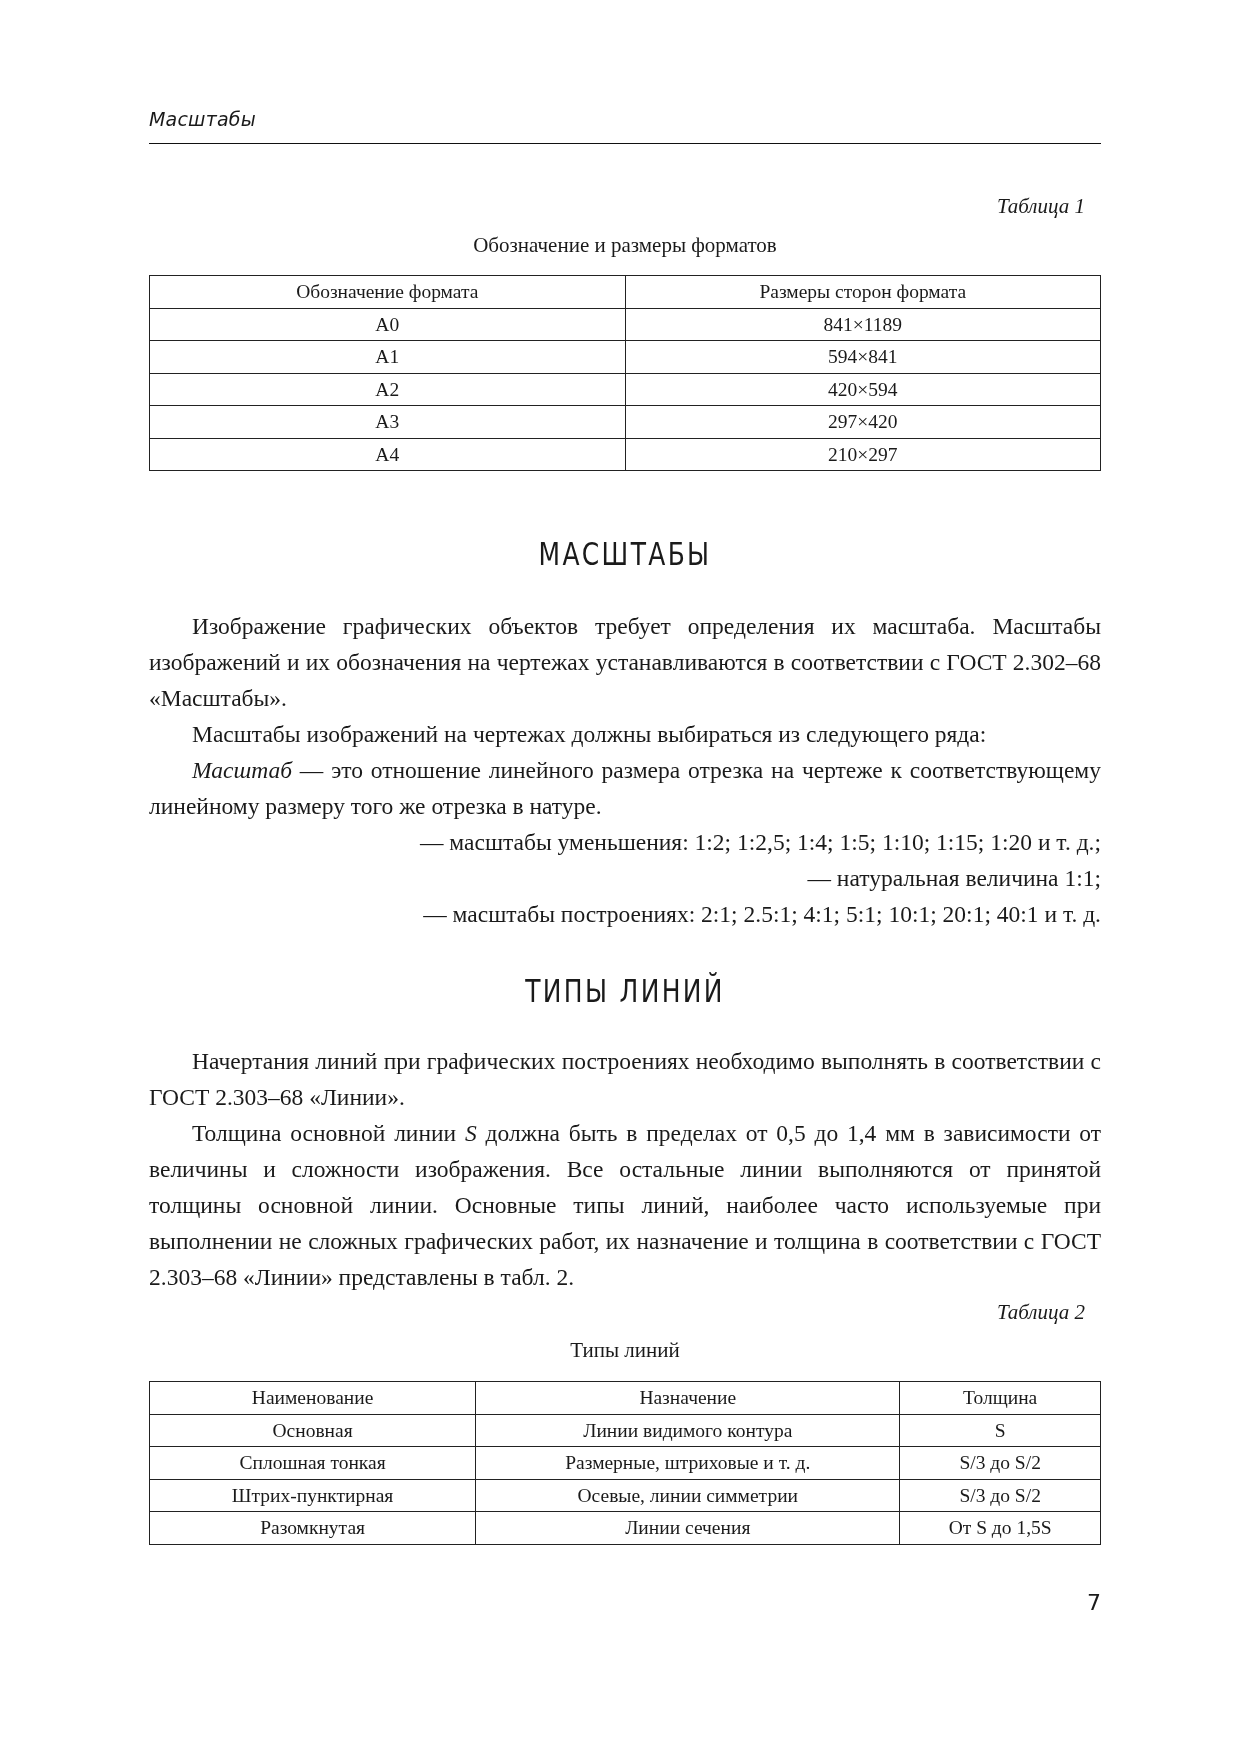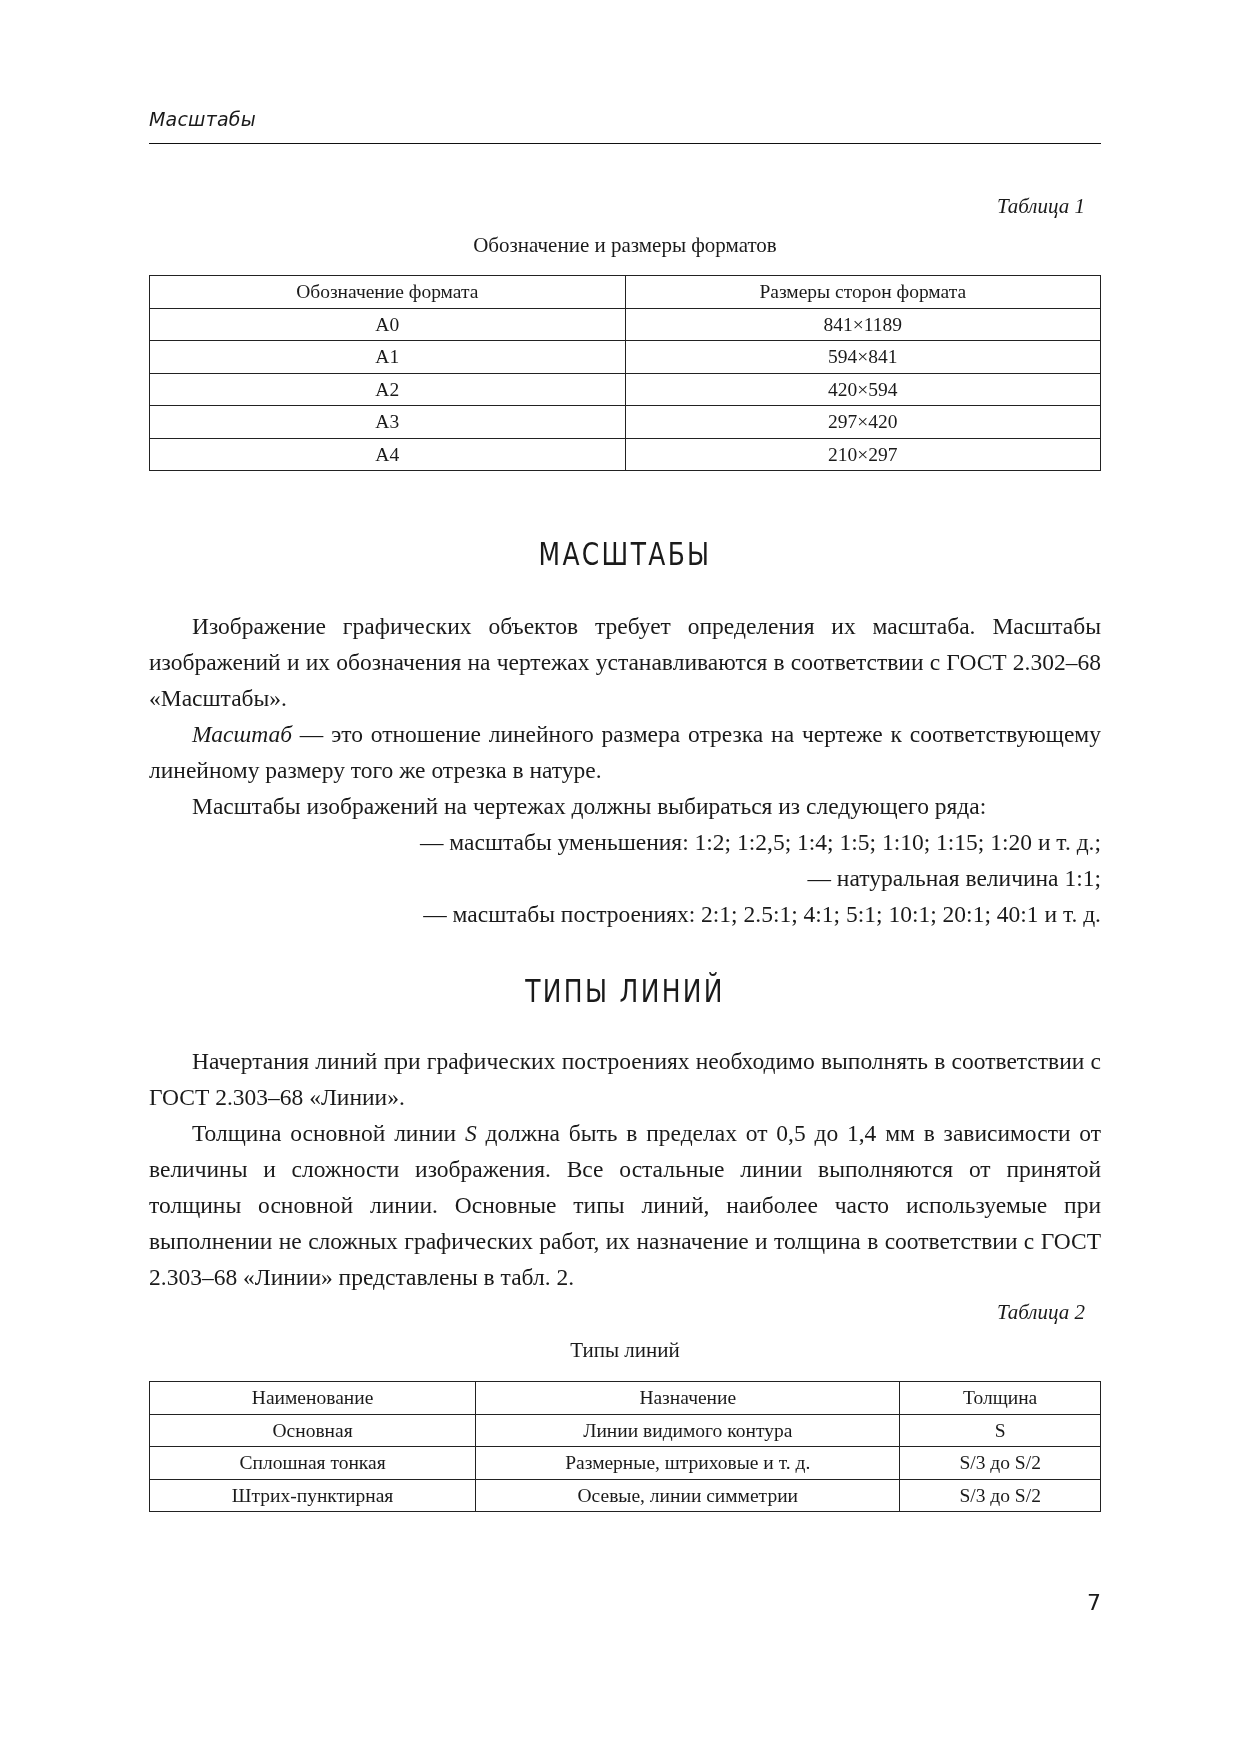--- a/index.html
+++ b/index.html
@@ -58,22 +58,22 @@
     <tr>
       <td>A4</td>
       <td>210×297</td>
     </tr>
   </tbody>
 </table>
 
 <h2 class="section-title" style="top:535px; margin:0;">МАСШТАБЫ</h2>
 <div class="para" style="top:608px;">
   <p>Изображение графических объектов требует определения их масштаба. Масштабы изображений и их обозначения на чертежах устанавливаются в соответствии с ГОСТ 2.302–68 «Масштабы».</p>
+  <p>Масштабы изображений на чертежах должны выбираться из следующего ряда:</p>
   <p><em>Масштаб</em><span> — это отношение линейного размера отрезка на чертеже к соответствующему линейному размеру того же отрезка в натуре.</span></p>
-  <p>Масштабы изображений на чертежах должны выбираться из следующего ряда:</p>
   <p class="list">— масштабы уменьшения: 1:2; 1:2,5; 1:4; 1:5; 1:10; 1:15; 1:20 и т. д.;</p>
   <p class="list">— натуральная величина 1:1;</p>
   <p class="list">— масштабы построениях: 2:1; 2.5:1; 4:1; 5:1; 10:1; 20:1; 40:1 и т. д.</p>
 </div>
 
 <h2 class="section-title" style="top:972px; margin:0;">ТИПЫ ЛИНИЙ</h2>
 <div class="para" style="top:1043px;">
   <p>Начертания линий при графических построениях необходимо выполнять в соответствии с ГОСТ 2.303–68 «Линии».</p>
   <p><span>Толщина основной линии </span><em>S</em><span> должна быть в пределах от 0,5 до 1,4 мм в зависимости от величины и сложности изображения. Все остальные линии выполняются от принятой толщины основной линии. Основные типы линий, наиболее часто используемые при выполнении не сложных графических работ, их назначение и толщина в соответствии с ГОСТ 2.303–68 «Линии» представлены в табл. 2.</span></p>
 </div>
@@ -97,16 +97,21 @@
     <tr>
       <td>Сплошная тонкая</td>
       <td>Размерные, штриховые и т. д.</td>
       <td>S/3 до S/2</td>
     </tr>
     <tr>
       <td>Штрих-пунктирная</td>
       <td>Осевые, линии симметрии</td>
       <td>S/3 до S/2</td>
     </tr>
+    <tr>
+      <td>Разомкнутая</td>
+      <td>Линии сечения</td>
+      <td>От S до 1,5S</td>
+    </tr>
   </tbody>
 </table>
 
 <div class="page-number">7</div>
 
 </body></html>

